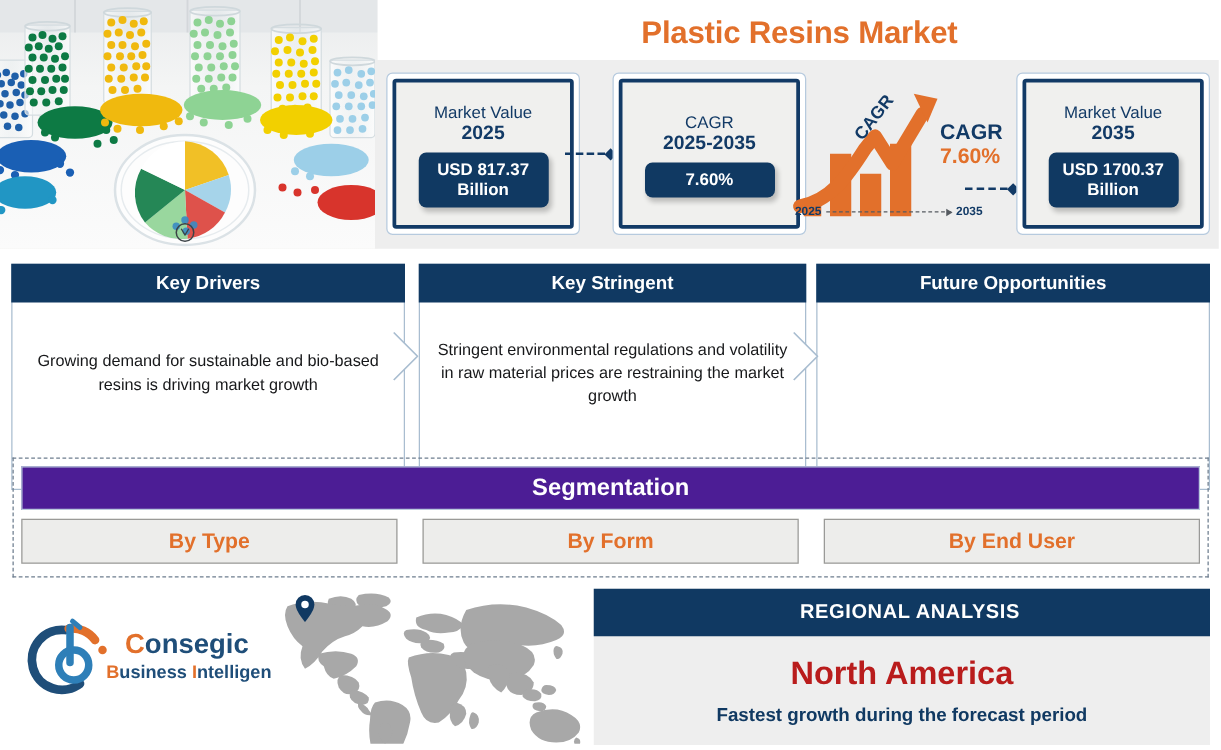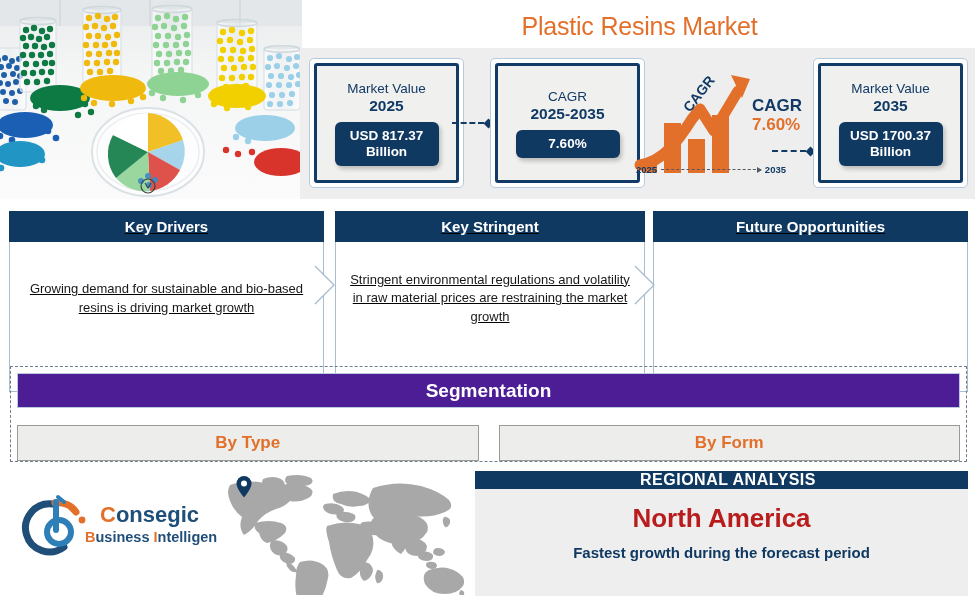--- a/index.html
+++ b/index.html
@@ -30,21 +30,21 @@
   .photo svg { display:block; width:302px; height:199px; }
 
   
   .title {
     position: absolute;
     left: 302px; top: 4px;
     width: 675px; height: 44px;
     display: flex; align-items: center; justify-content: center;
     color: #e2702b;
     font-size: 25px;
-    font-weight: normal;
+    font-weight: bold;
     letter-spacing: -0.2px;
   }
 
   
   .kpi-panel {
     position: absolute;
     left: 300px; top: 48px;
     width: 675px; height: 151px;
     background: #eeeeee;
   }
@@ -163,21 +163,20 @@
     border-bottom: 3.5px solid transparent;
   }
 
   
   .drv {
     position: absolute;
     top: 211px;
     height: 181px;
     background: #ffffff;
     border: 1px solid #a9bdd0;
-    text-decoration: underline;
   }
   .drv .head {
     height: 31px;
     background: #103962;
     color: #ffffff;
     display: flex; align-items: center; justify-content: center;
     font-size: 15px; font-weight: bold;
     margin: -1px -1px 0 -1px;
   }
   .drv .body {
@@ -211,21 +210,21 @@
   }
   .seg-head {
     height: 35px;
     background: #4c1d95;
     color: #ffffff;
     display: flex; align-items: center; justify-content: center;
     font-size: 19px; font-weight: bold;
     border: 1px solid #b9cbdc;
   }
   .seg-row {
-    margin-top: 17px;
+    margin-top: 7px;
     display: flex;
     gap: 20px;
   }
   .seg-cell {
     flex: 1;
     height: 36px;
     background: #ededeb;
     border: 1px solid #9a9a98;
     display: flex; align-items: center; justify-content: center;
     color: #e2702b;
@@ -247,21 +246,21 @@
   }
   .map-box svg { display: block; }
 
   .region {
     position: absolute;
     left: 475px; top: 471px;
     width: 493px; height: 125px;
     background: #eeeeee;
   }
   .region .rhead {
-    height: 18px;
+    height: 38px;
     background: #103962;
     color: #ffffff;
     display: flex; align-items: center; justify-content: center;
     font-size: 16px; font-weight: bold;
     letter-spacing: 0.5px;
     padding-left: 13px;
   }
   .region .rname {
     margin-top: 14px;
     text-align: center;
@@ -662,20 +661,21 @@
     <svg viewBox="0 0 22 40" width="22" height="40" xmlns="http://www.w3.org/2000/svg">
       <path d="M1 1 L20 20 L1 39" fill="#ffffff" stroke="#a9bdd0" stroke-width="1.4" stroke-linejoin="round"></path>
     </svg>
   </div>
 
   <div class="seg-wrap">
     <div class="seg-head">Segmentation</div>
     <div class="seg-row">
       <div class="seg-cell">By Type</div>
       <div class="seg-cell">By Form</div>
+      <div class="seg-cell">By End User</div>
     </div>
   </div>
 
   <div class="logo-box">
     <svg viewBox="0 0 205 70" width="205" height="70" xmlns="http://www.w3.org/2000/svg">
       <g>
         <path d="M40 14 A24 24 0 1 0 52 57" fill="none" stroke="#1f4e79" stroke-width="7" stroke-linecap="round"></path>
         <path d="M43 13 A22 22 0 0 1 64 22" fill="none" stroke="#e2702b" stroke-width="7" stroke-linecap="round"></path>
         <circle cx="70" cy="30" r="3.4" fill="#e2702b"></circle>
         <path d="M44 12 L44 40" stroke="#2e7fb8" stroke-width="6" stroke-linecap="round"></path>

